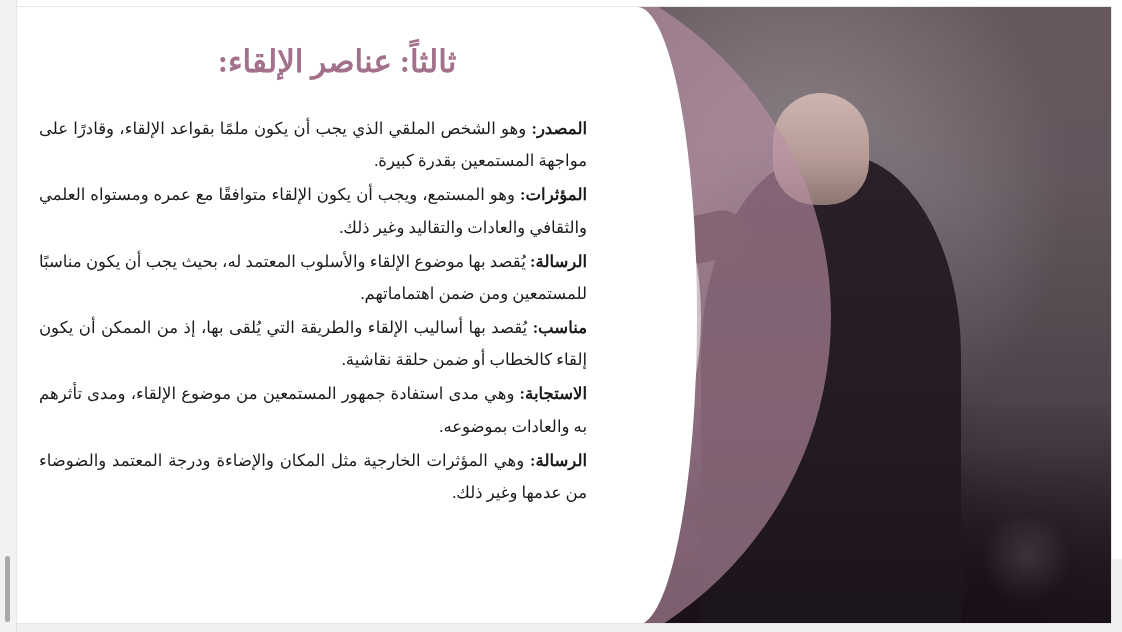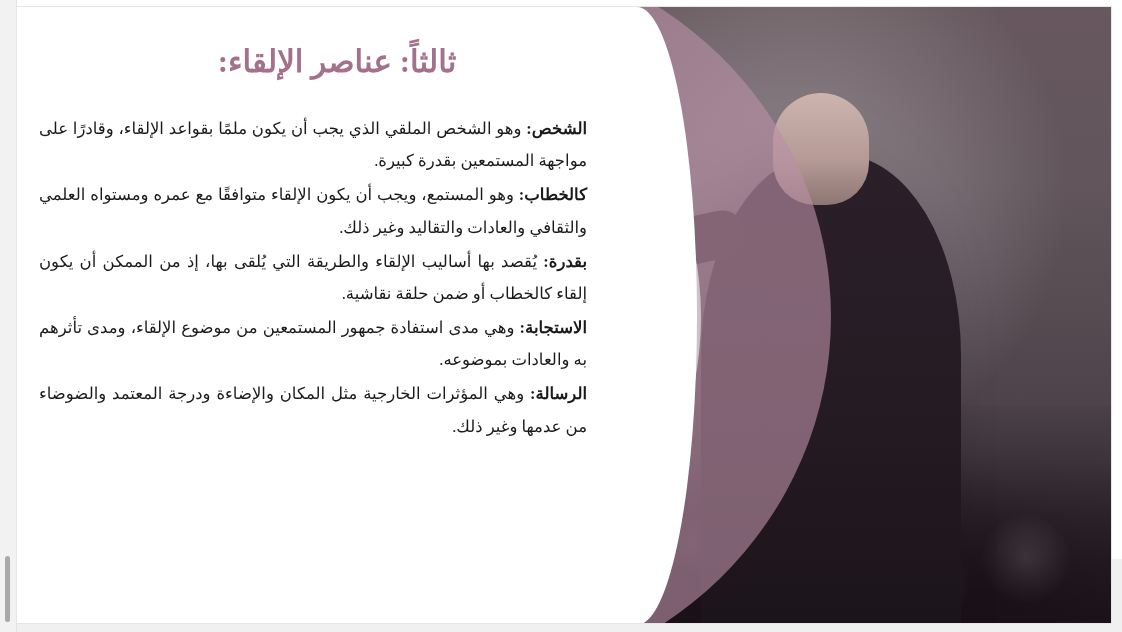--- a/index.html
+++ b/index.html
@@ -213,22 +213,23 @@
       <div class="curve-overlay"></div>
       <div class="curve-overlay2"></div>
     </div>
 
     <div class="content">
       <div class="content-mask"></div>
 
       <div class="title">ثالثاً: عناصر الإلقاء:</div>
 
       <div class="body-text">
-        <p class="para"><b class="lead">الشخص:</b><span> وهو الشخص الملقي الذي يجب أن يكون ملمًا بقواعد الإلقاء، وقادرًا على مواجهة المستمعين بقدرة كبيرة.</span></p>
-        <p class="para"><b class="lead">كالخطاب:</b><span> وهو المستمع، ويجب أن يكون الإلقاء متوافقًا مع عمره ومستواه العلمي والثقافي والعادات والتقاليد وغير ذلك.</span></p>
-        <p class="para"><b class="lead">بقدرة:</b><span> يُقصد بها أساليب الإلقاء والطريقة التي يُلقى بها، إذ من الممكن أن يكون إلقاء كالخطاب أو ضمن حلقة نقاشية.</span></p>
+        <p class="para"><b class="lead">المصدر:</b><span> وهو الشخص الملقي الذي يجب أن يكون ملمًا بقواعد الإلقاء، وقادرًا على مواجهة المستمعين بقدرة كبيرة.</span></p>
+        <p class="para"><b class="lead">المؤثرات:</b><span> وهو المستمع، ويجب أن يكون الإلقاء متوافقًا مع عمره ومستواه العلمي والثقافي والعادات والتقاليد وغير ذلك.</span></p>
+        <p class="para"><b class="lead">الرسالة:</b><span> يُقصد بها موضوع الإلقاء والأسلوب المعتمد له، بحيث يجب أن يكون مناسبًا للمستمعين ومن ضمن اهتماماتهم.</span></p>
+        <p class="para"><b class="lead">مناسب:</b><span> يُقصد بها أساليب الإلقاء والطريقة التي يُلقى بها، إذ من الممكن أن يكون إلقاء كالخطاب أو ضمن حلقة نقاشية.</span></p>
         <p class="para"><b class="lead">الاستجابة:</b><span> وهي مدى استفادة جمهور المستمعين من موضوع الإلقاء، ومدى تأثرهم به والعادات بموضوعه.</span></p>
         <p class="para"><b class="lead">الرسالة:</b><span> وهي المؤثرات الخارجية مثل المكان والإضاءة ودرجة المعتمد والضوضاء من عدمها وغير ذلك.</span></p>
       </div>
     </div>
 
   </div>
 </div>
 
 </body></html>

